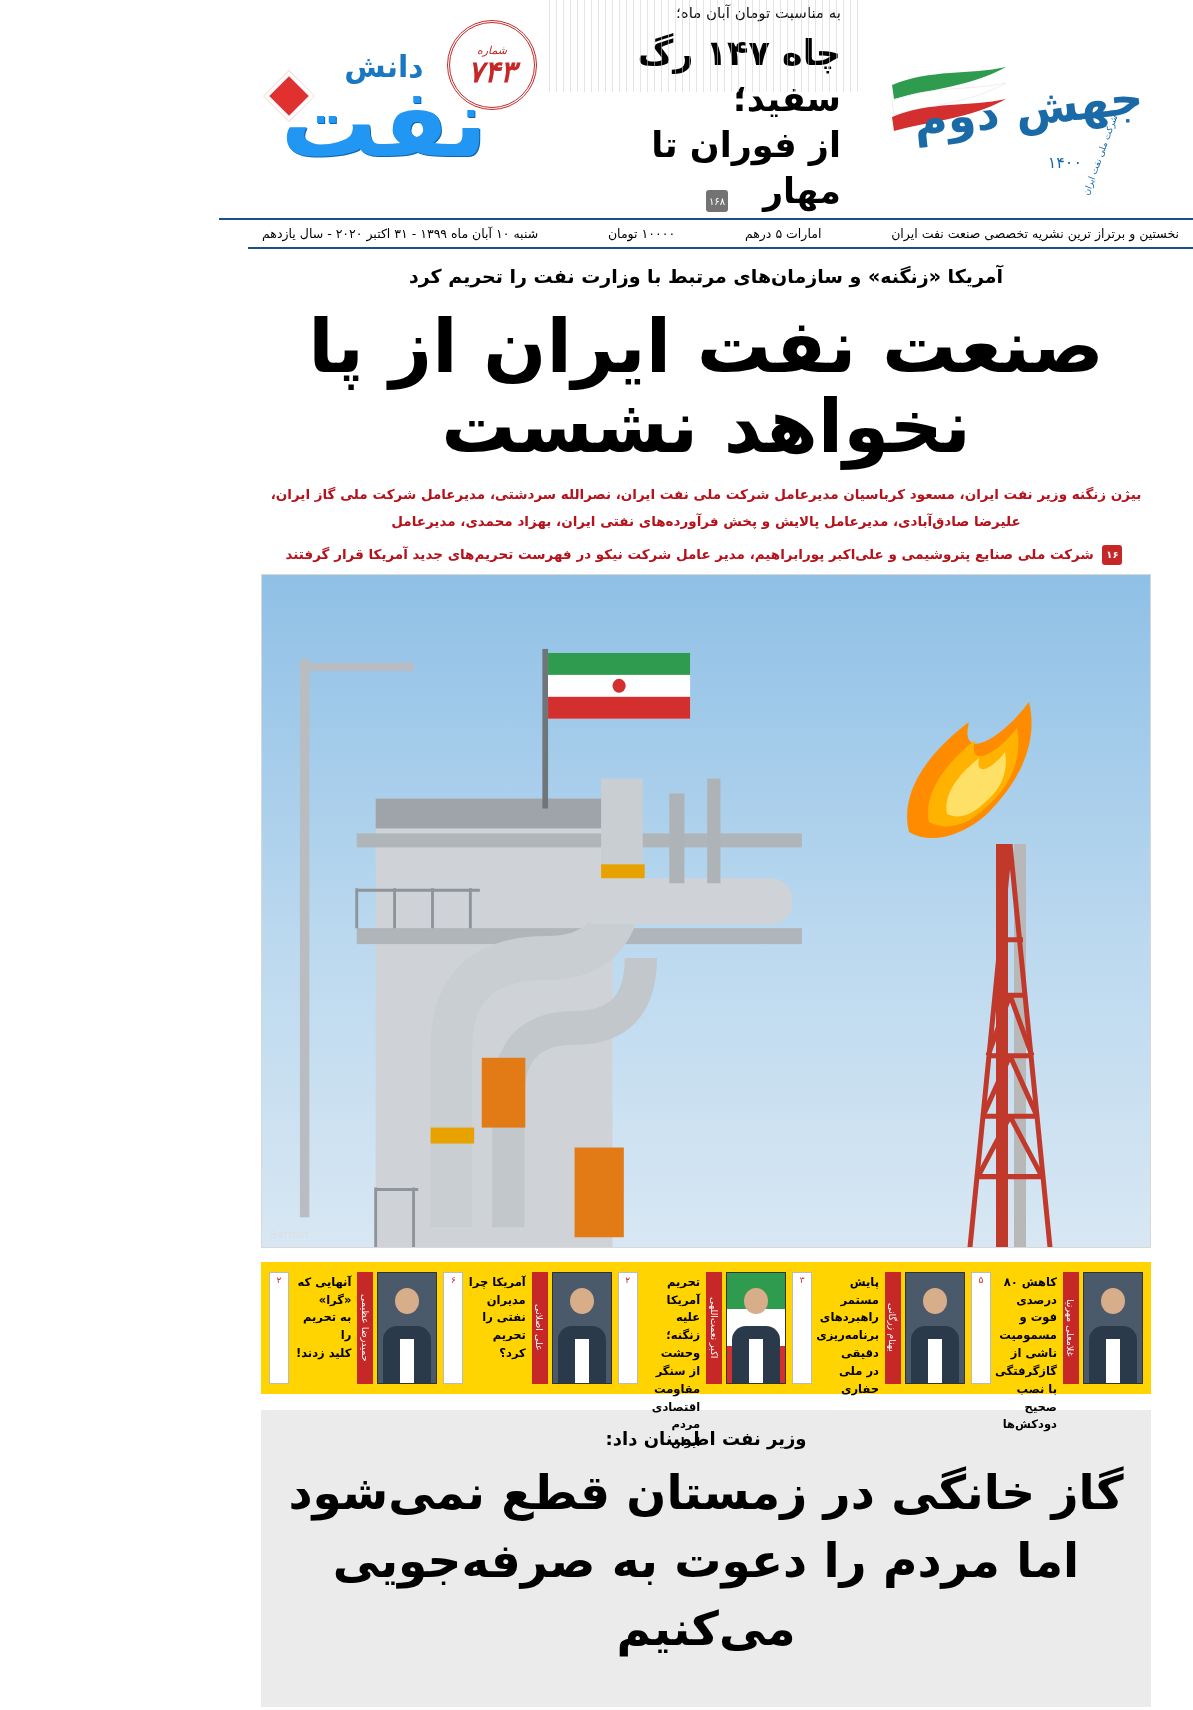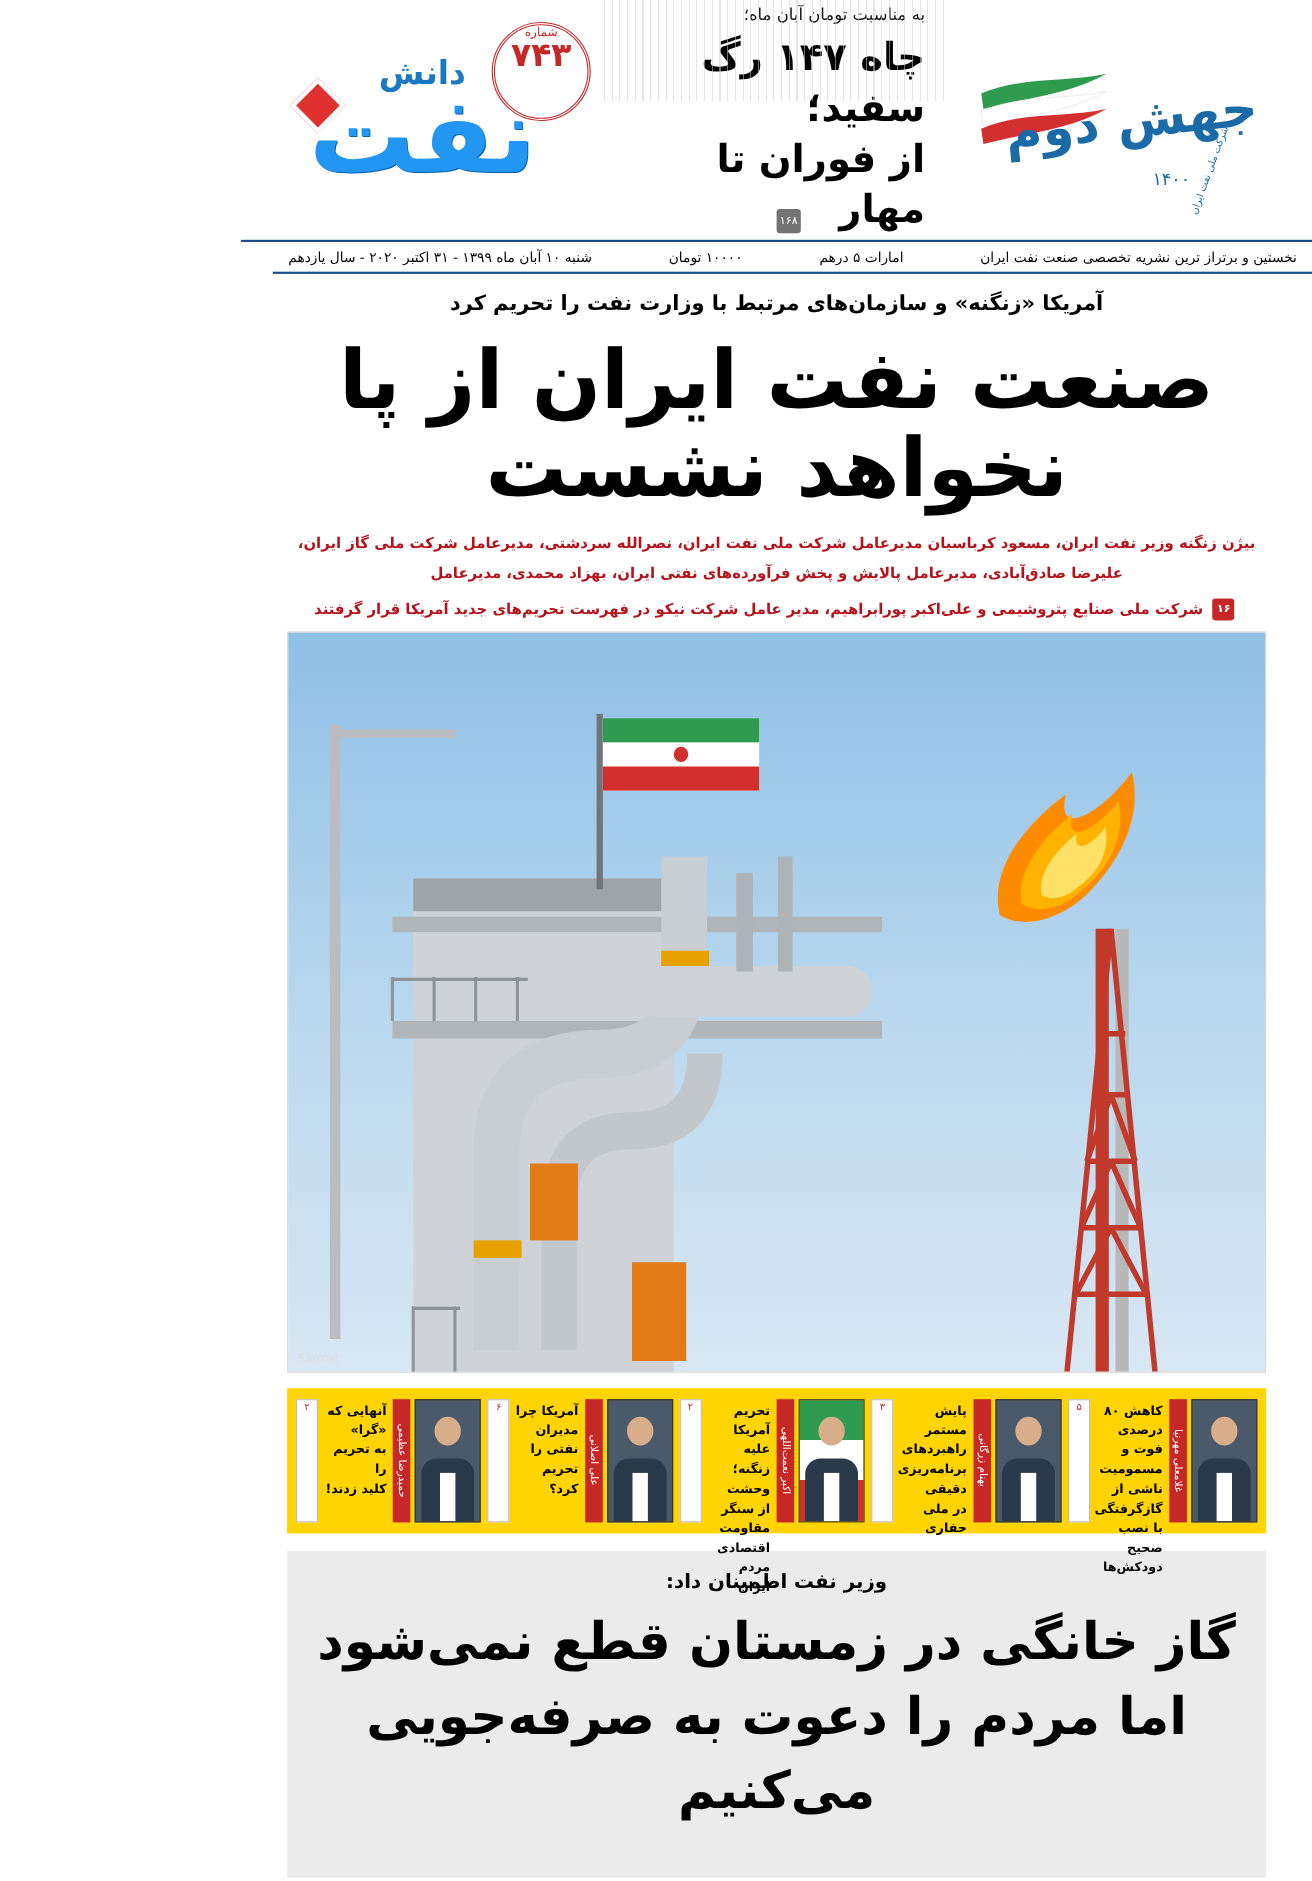--- a/index.html
+++ b/index.html
@@ -5,21 +5,21 @@
   html,body{margin:0;padding:0;background:#ffffff;}
   body{width:1193px;height:1710px;font-family:"DejaVu Sans",sans-serif;color:#000;position:relative;overflow:hidden;}
   .page{width:974px;height:1710px;position:relative;background:#fff;}
 
   
   .masthead{display:flex;flex-direction:row-reverse;align-items:stretch;height:218px;border-bottom:2px solid #1a4f8a;}
   .mh-logo{width:330px;display:flex;flex-direction:column;align-items:center;justify-content:center;position:relative;}
   .logo-danesh{font-size:30px;color:#1a78c2;font-weight:bold;letter-spacing:-1px;margin-bottom:-6px;}
   .logo-naft{font-size:96px;color:#2196f3;font-weight:bold;line-height:0.95;text-shadow:1px 1px 0 #0d63aa;}
   .logo-diamond{position:absolute;left:52px;top:78px;width:36px;height:36px;background:#e03030;transform:rotate(45deg);box-shadow:inset 0 0 0 4px #fff;}
-  .issue-badge{position:absolute;right:12px;top:20px;width:84px;height:84px;border:3px double #c62828;border-radius:50%;display:flex;flex-direction:column;align-items:center;justify-content:flex-start;color:#c62828;background:#fff;}
+  .issue-badge{position:absolute;right:12px;top:20px;width:84px;height:84px;border:3px double #c62828;border-radius:50%;display:flex;flex-direction:column;align-items:center;justify-content:center;color:#c62828;background:#fff;font-style:italic;}
   .issue-badge .lbl{font-size:11px;}
   .issue-badge .num{font-size:30px;font-weight:bold;line-height:1;}
 
   .mh-mid{flex:1;display:flex;flex-direction:column;justify-content:center;padding:10px 22px 10px 14px;position:relative;}
   .mh-kicker{font-size:15px;text-align:right;color:#111;margin-bottom:8px;}
   .mh-head{font-size:35px;font-weight:bold;text-align:right;line-height:1.32;color:#000;}
   .mh-badge-sm{position:absolute;bottom:6px;left:50%;width:22px;height:22px;background:#737373;color:#fff;border-radius:3px;font-size:10px;display:flex;align-items:center;justify-content:center;margin-top:20px;}
   .mh-lines{position:absolute;inset:0;left:auto;right:0;width:100%;
      background:repeating-linear-gradient(to right,#cfcfcf 0 1px,transparent 1px 7px);
      opacity:.55;pointer-events:none;height:92px;}

